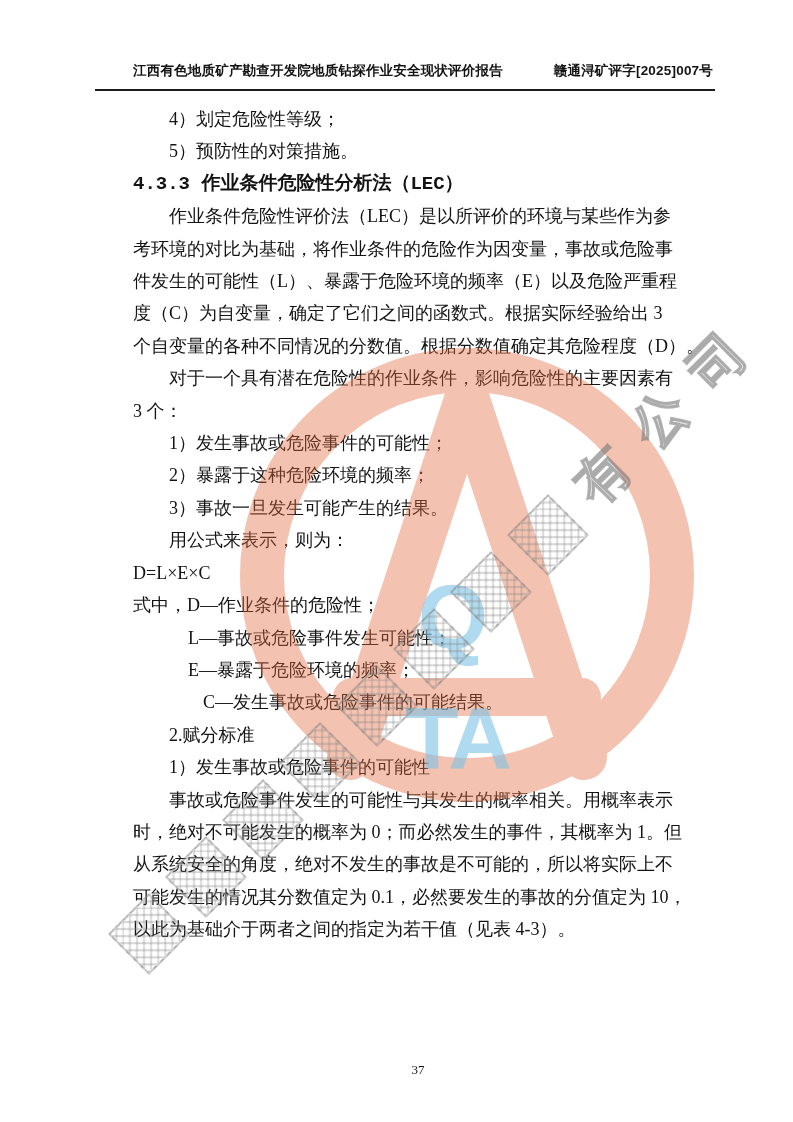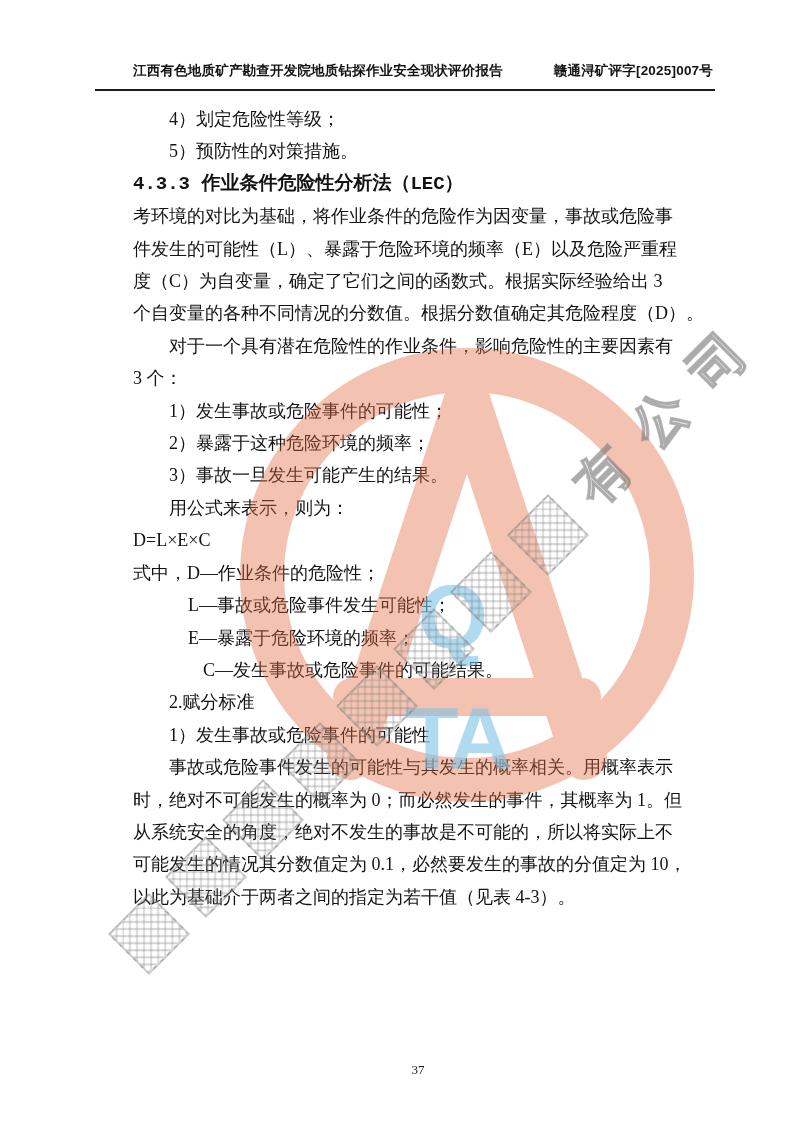--- a/index.html
+++ b/index.html
@@ -42,20 +42,21 @@
   <div class="hdr">
     <span>江西有色地质矿产勘查开发院地质钻探作业安全现状评价报告</span>
     <span>赣通浔矿评字[2025]007号</span>
   </div>
   <div class="hdr-rule"></div>
 
   <div class="lines" id="lines">
       <div class="line ind-para">4）划定危险性等级；</div>
       <div class="line ind-para">5）预防性的对策措施。</div>
       <div class="line  heading">4.3.3 作业条件危险性分析法（LEC）</div>
+      <div class="line ind-para">作业条件危险性评价法（LEC）是以所评价的环境与某些作为参</div>
       <div class="line ">考环境的对比为基础，将作业条件的危险作为因变量，事故或危险事</div>
       <div class="line ">件发生的可能性（L）、暴露于危险环境的频率（E）以及危险严重程</div>
       <div class="line ">度（C）为自变量，确定了它们之间的函数式。根据实际经验给出 3</div>
       <div class="line ">个自变量的各种不同情况的分数值。根据分数值确定其危险程度（D）。</div>
       <div class="line ind-para">对于一个具有潜在危险性的作业条件，影响危险性的主要因素有</div>
       <div class="line ">3 个：</div>
       <div class="line ind-para">1）发生事故或危险事件的可能性；</div>
       <div class="line ind-para">2）暴露于这种危险环境的频率；</div>
       <div class="line ind-para">3）事故一旦发生可能产生的结果。</div>
       <div class="line ind-para">用公式来表示，则为：</div>

